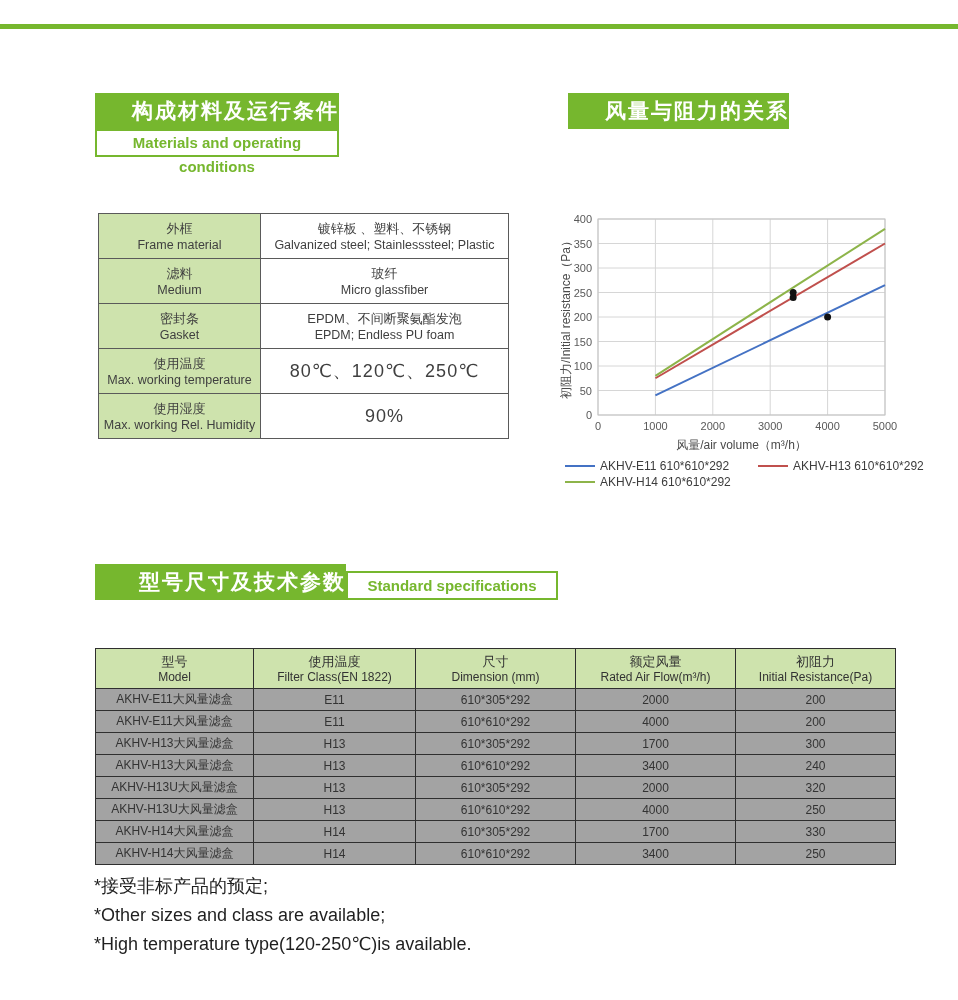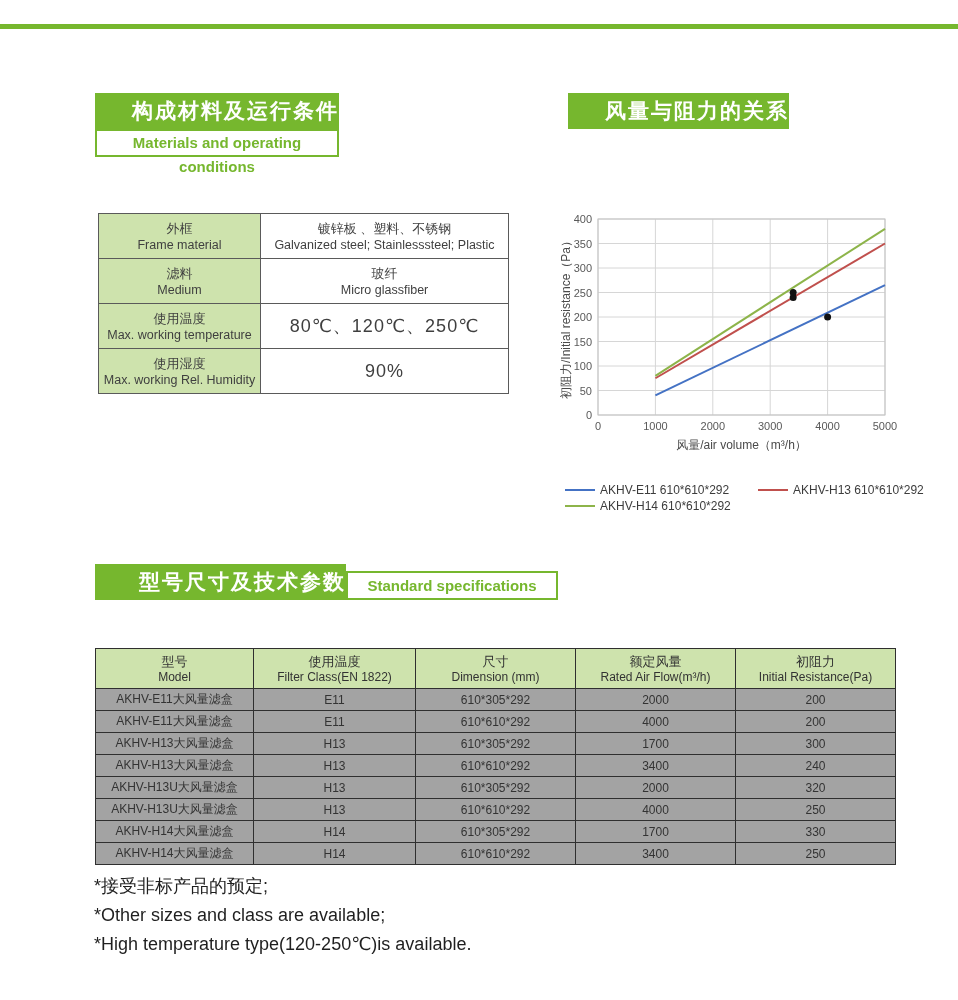--- a/index.html
+++ b/index.html
@@ -36,21 +36,21 @@
   .m-en { font-size:12.5px; line-height:16px; }
   .m-large { font-size:18px; letter-spacing:1px; }
 
   
   .chart-wrap { position:absolute; left:560px; top:200px; width:395px; height:300px; }
   .chart-svg  { position:absolute; left:0; top:0; }
   .grid { stroke:#d6d6d6; stroke-width:1; }
   .plot-border { fill:none; stroke:#c3c3c3; stroke-width:1; }
   .tick { font-size:11px; fill:#595959; font-family:"Liberation Sans","DejaVu Sans",sans-serif; }
   .axis-label { font-size:12px; fill:#4a4a4a; font-family:"Liberation Sans","DejaVu Sans",sans-serif; }
-  .legend { position:absolute; left:5px; top:258px; width:390px; display:flex; flex-wrap:wrap;margin-top:24px; }
+  .legend { position:absolute; left:5px; top:258px; width:390px; display:flex; flex-wrap:wrap; }
   .legend-item { width:193px; display:flex; align-items:center; height:16px; }
   .legend-swatch { width:30px; height:0; border-top:2px solid; margin-right:5px; flex:0 0 30px; }
   .legend-label { font-size:12px; color:#3c3c3c; white-space:nowrap; }
 
   
   .spec-table { position:absolute; left:95px; top:648px; width:800px;
                 border-collapse:collapse; table-layout:fixed; }
   .spec-table th, .spec-table td { border:1px solid #2f2f2f; text-align:center; vertical-align:middle; }
   .spec-table th { background:#cee3ad; height:40px; font-weight:normal; color:#333; }
   .spec-table td { background:#a3a3a3; height:22px; font-size:12px; color:#333; }
@@ -93,20 +93,30 @@
           </td>
         </tr>
         <tr>
           <td class="mlabel">
             <div class="m-zh">滤料</div>
             <div class="m-en">Medium</div>
           </td>
           <td class="mvalue">
             <div class="m-zh">玻纤</div>
             <div class="m-en">Micro glassfiber</div>
+          </td>
+        </tr>
+        <tr>
+          <td class="mlabel">
+            <div class="m-zh">密封条</div>
+            <div class="m-en">Gasket</div>
+          </td>
+          <td class="mvalue">
+            <div class="m-zh">EPDM、不间断聚氨酯发泡</div>
+            <div class="m-en">EPDM; Endless PU foam</div>
           </td>
         </tr>
         <tr>
           <td class="mlabel">
             <div class="m-zh">使用温度</div>
             <div class="m-en">Max. working temperature</div>
           </td>
           <td class="mvalue">
             <div class="m-large">80℃、120℃、250℃</div>
           </td>

